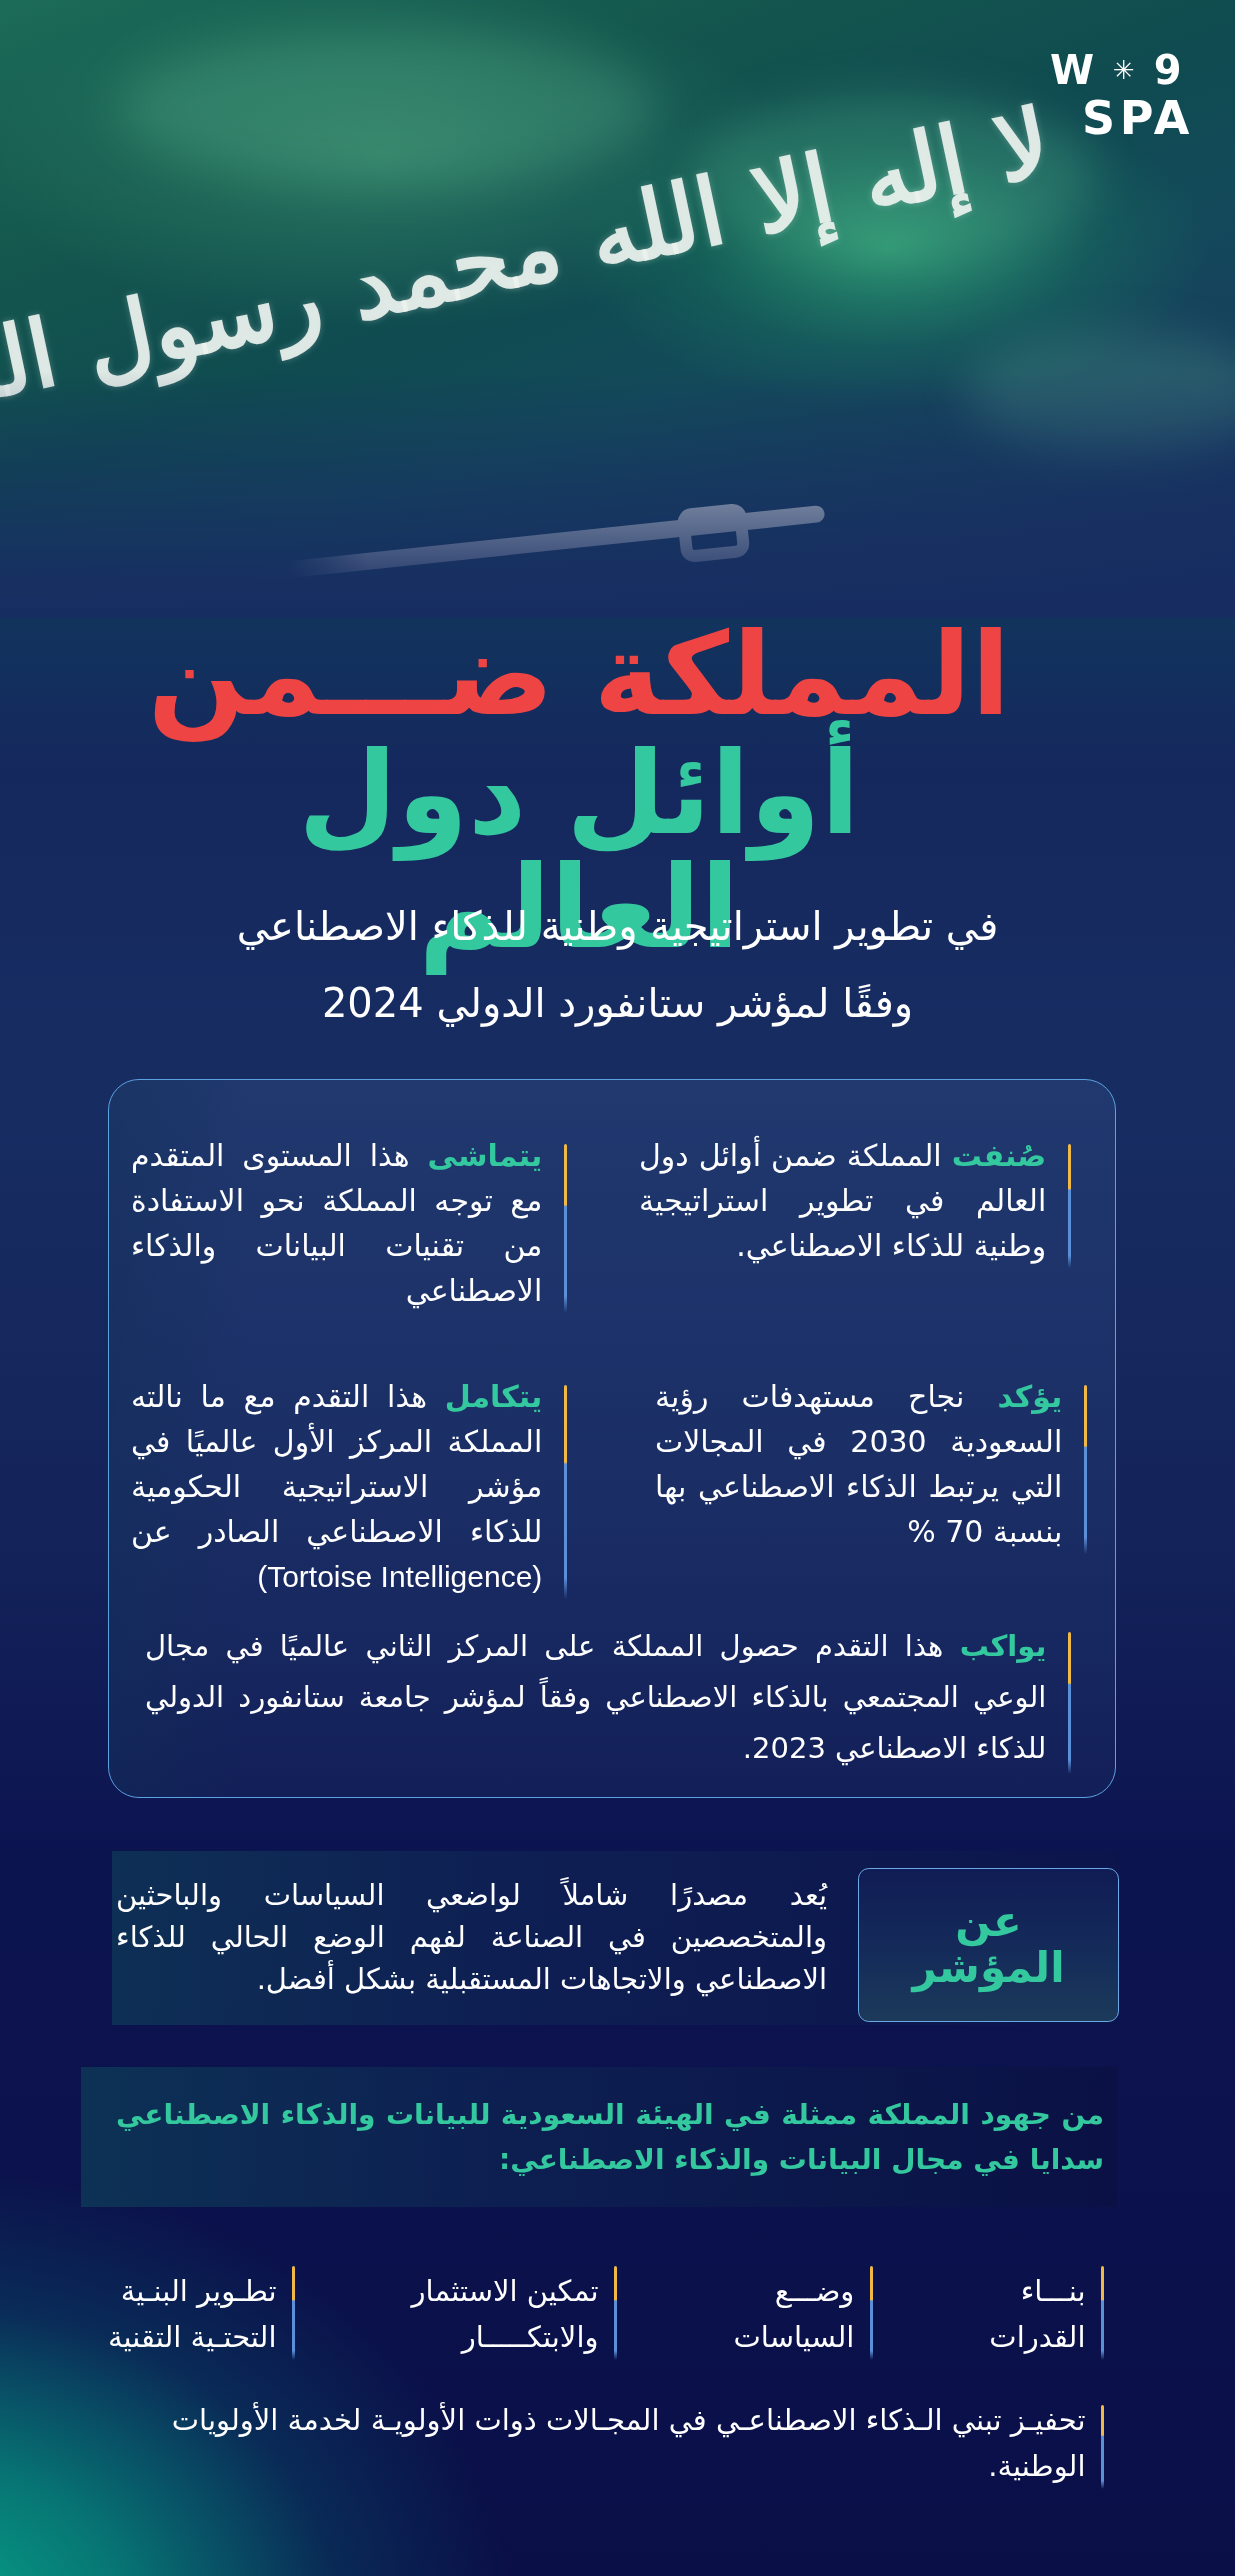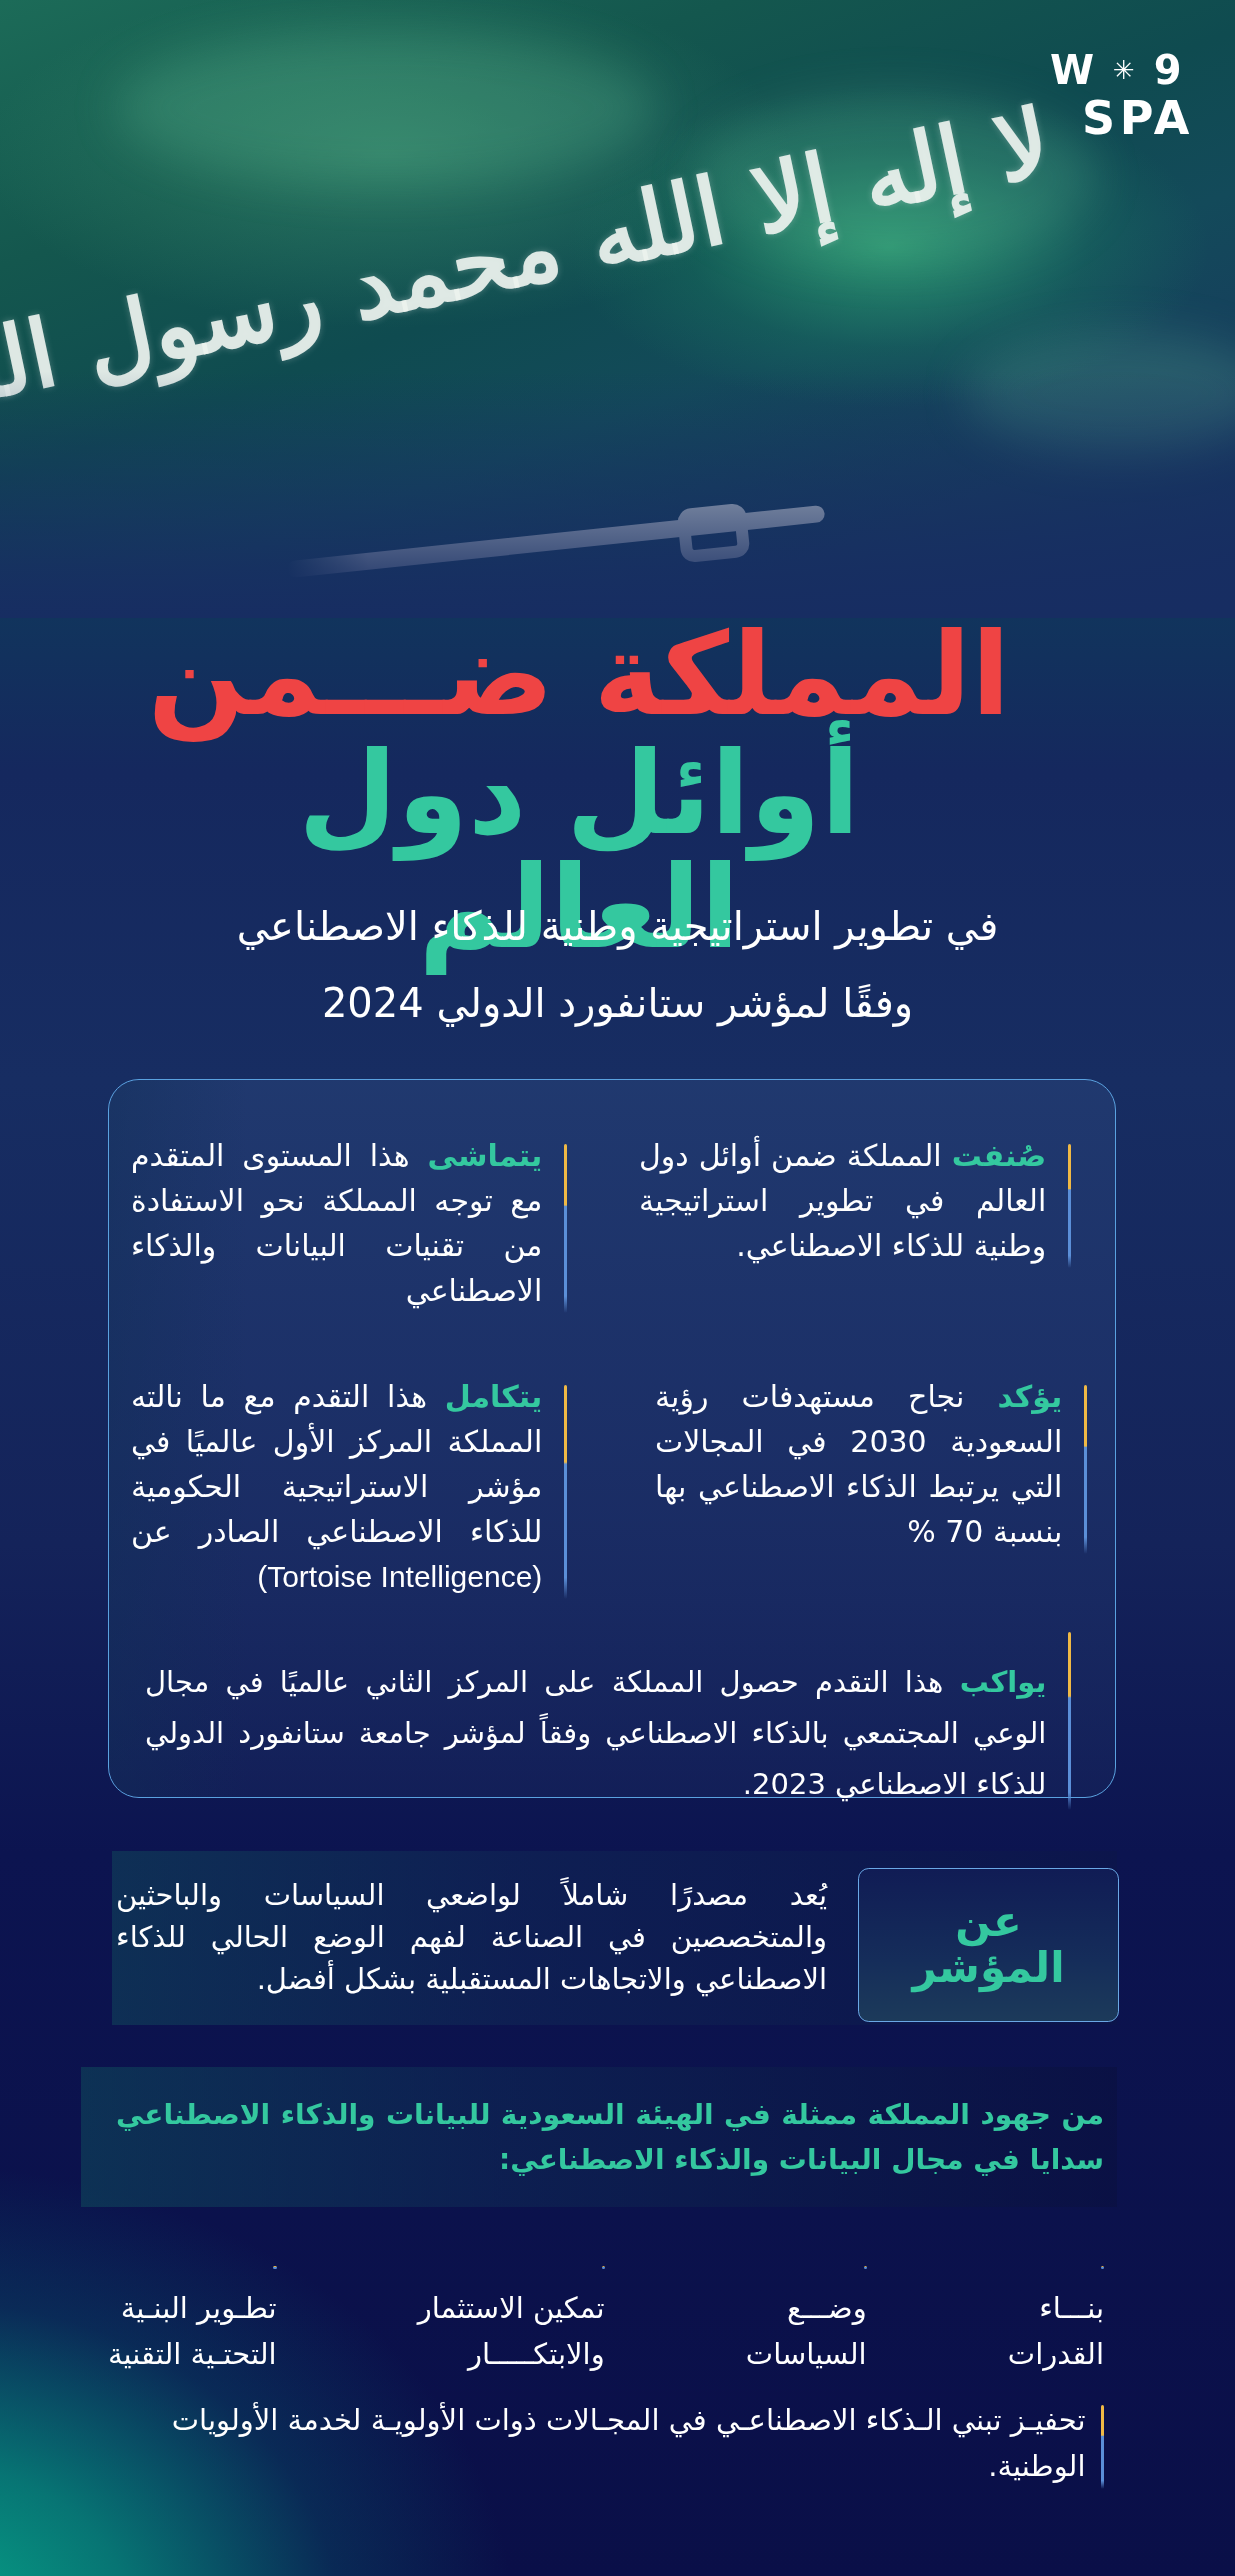--- a/index.html
+++ b/index.html
@@ -112,21 +112,21 @@
     .point-text .lead {
       color: #34c89f; font-weight: bold;
     }
     .en { direction: ltr; unicode-bidi: embed; font-family: "Liberation Sans", sans-serif; }
 
     .p1 { right: 164px; top: 1133px; width: 432px; }
     .p2 { right: 668px; top: 1133px; width: 436px; }
     .p3 { right: 148px; top: 1374px; width: 432px; margin-left: 40px; }
     .p4 { right: 668px; top: 1374px; width: 436px; }
     .p5 { right: 164px; top: 1621px; width: 926px; }
-    .p5 .point-text { font-size: 29px; line-height: 51px; margin-top: 36px; }
+    .p5 .point-text { font-size: 29px; line-height: 51px; }
 
     
     .about-wrap {
       position: absolute; left: 112px; top: 1851px; width: 1005px; height: 174px;
       background: linear-gradient(90deg, rgba(16,70,90,0.55) 0%, rgba(16,40,86,0.55) 40%, rgba(12,22,72,0.55) 100%);
     }
     .about-box {
       position: absolute; left: 858px; top: 1868px; width: 261px; height: 154px;
       border: 1.5px solid #6aa8e6; border-radius: 10.8px;
       background: linear-gradient(180deg, #101c55 0%, #152d5a 60%, #1c3a5a 100%);
@@ -151,21 +151,21 @@
       font-size: 28px; line-height: 45px; font-weight: bold; color: #34c89f;
       text-align: justify; text-align-last: right;
     }
 
     
     .pillars {
       position: absolute; right: 131px; left: 108px; top: 2260px; height: 100px;
       display: flex; flex-direction: row; justify-content: space-between;
     }
     .pillar {
-      display: flex; flex-direction: column; gap: 15.4px; align-items: flex-end;
+      display: flex; flex-direction: row; gap: 15.4px; align-items: flex-end;
     }
     .pillar .bar { margin-top: 6.2px; }
     .pillar-text {
       font-size: 29px; line-height: 46px; color: #fff; text-align: right;
       white-space: nowrap;
     }
 
     .incentive {
       position: absolute; right: 131px; top: 2397px; width: 996px;
       display: flex; flex-direction: row; gap: 15.4px;

